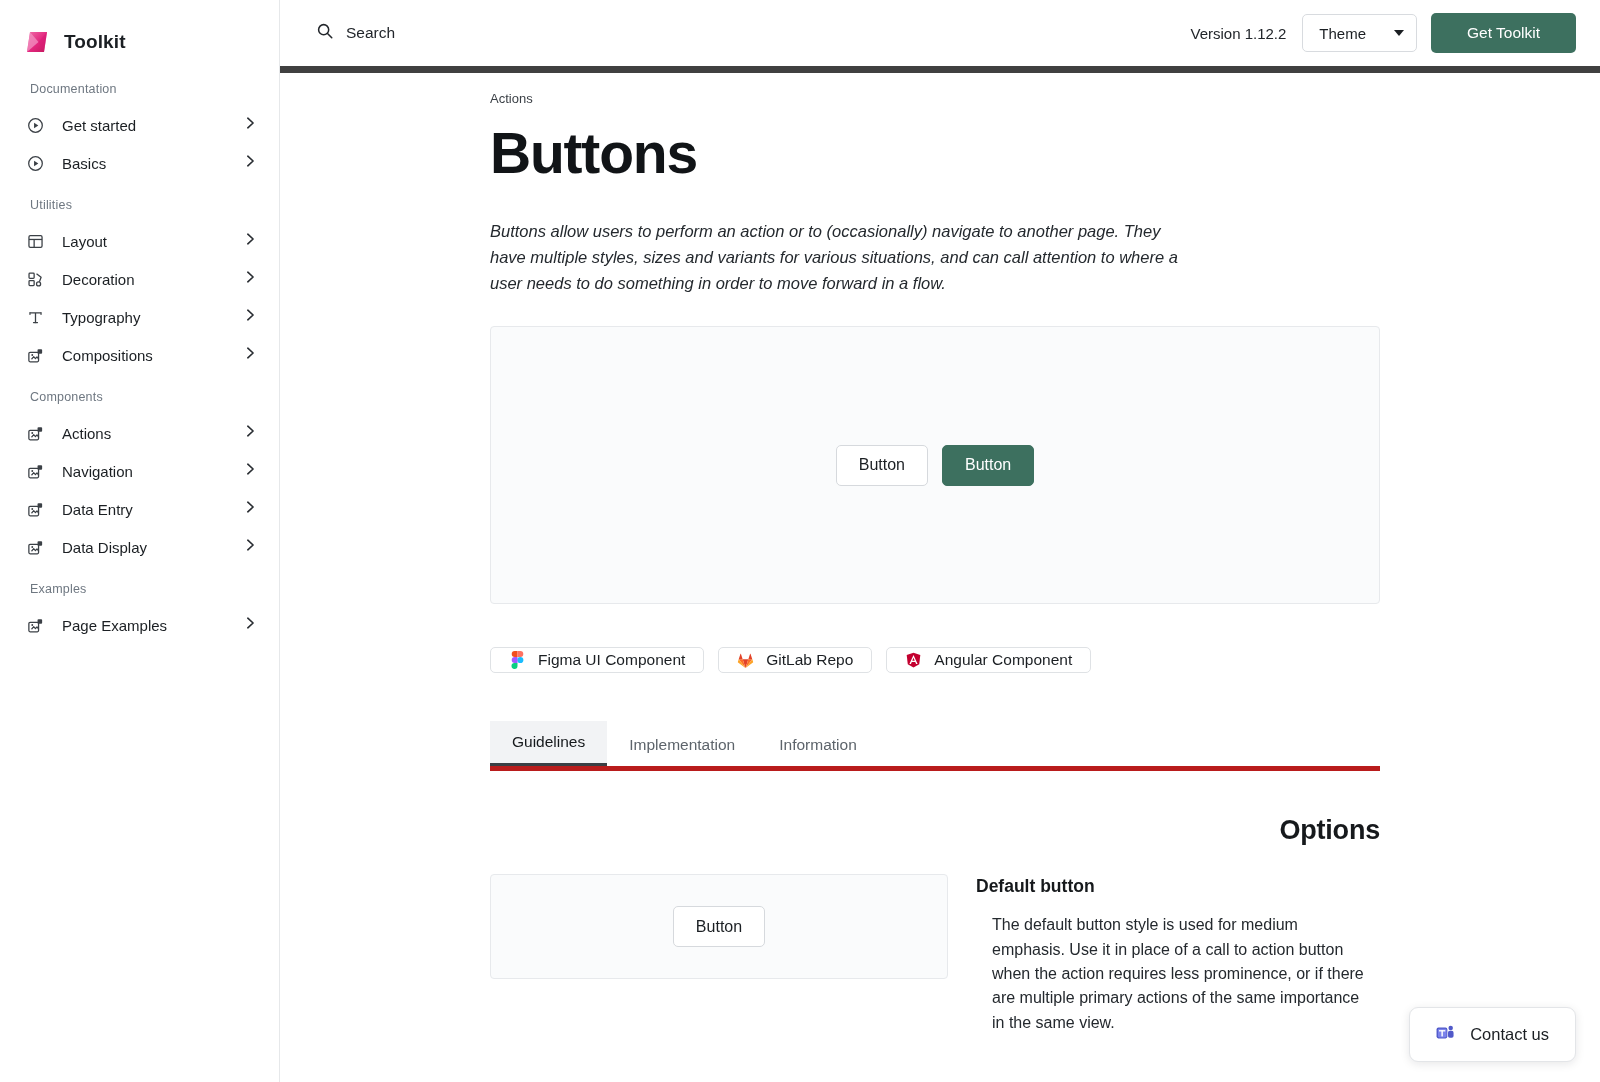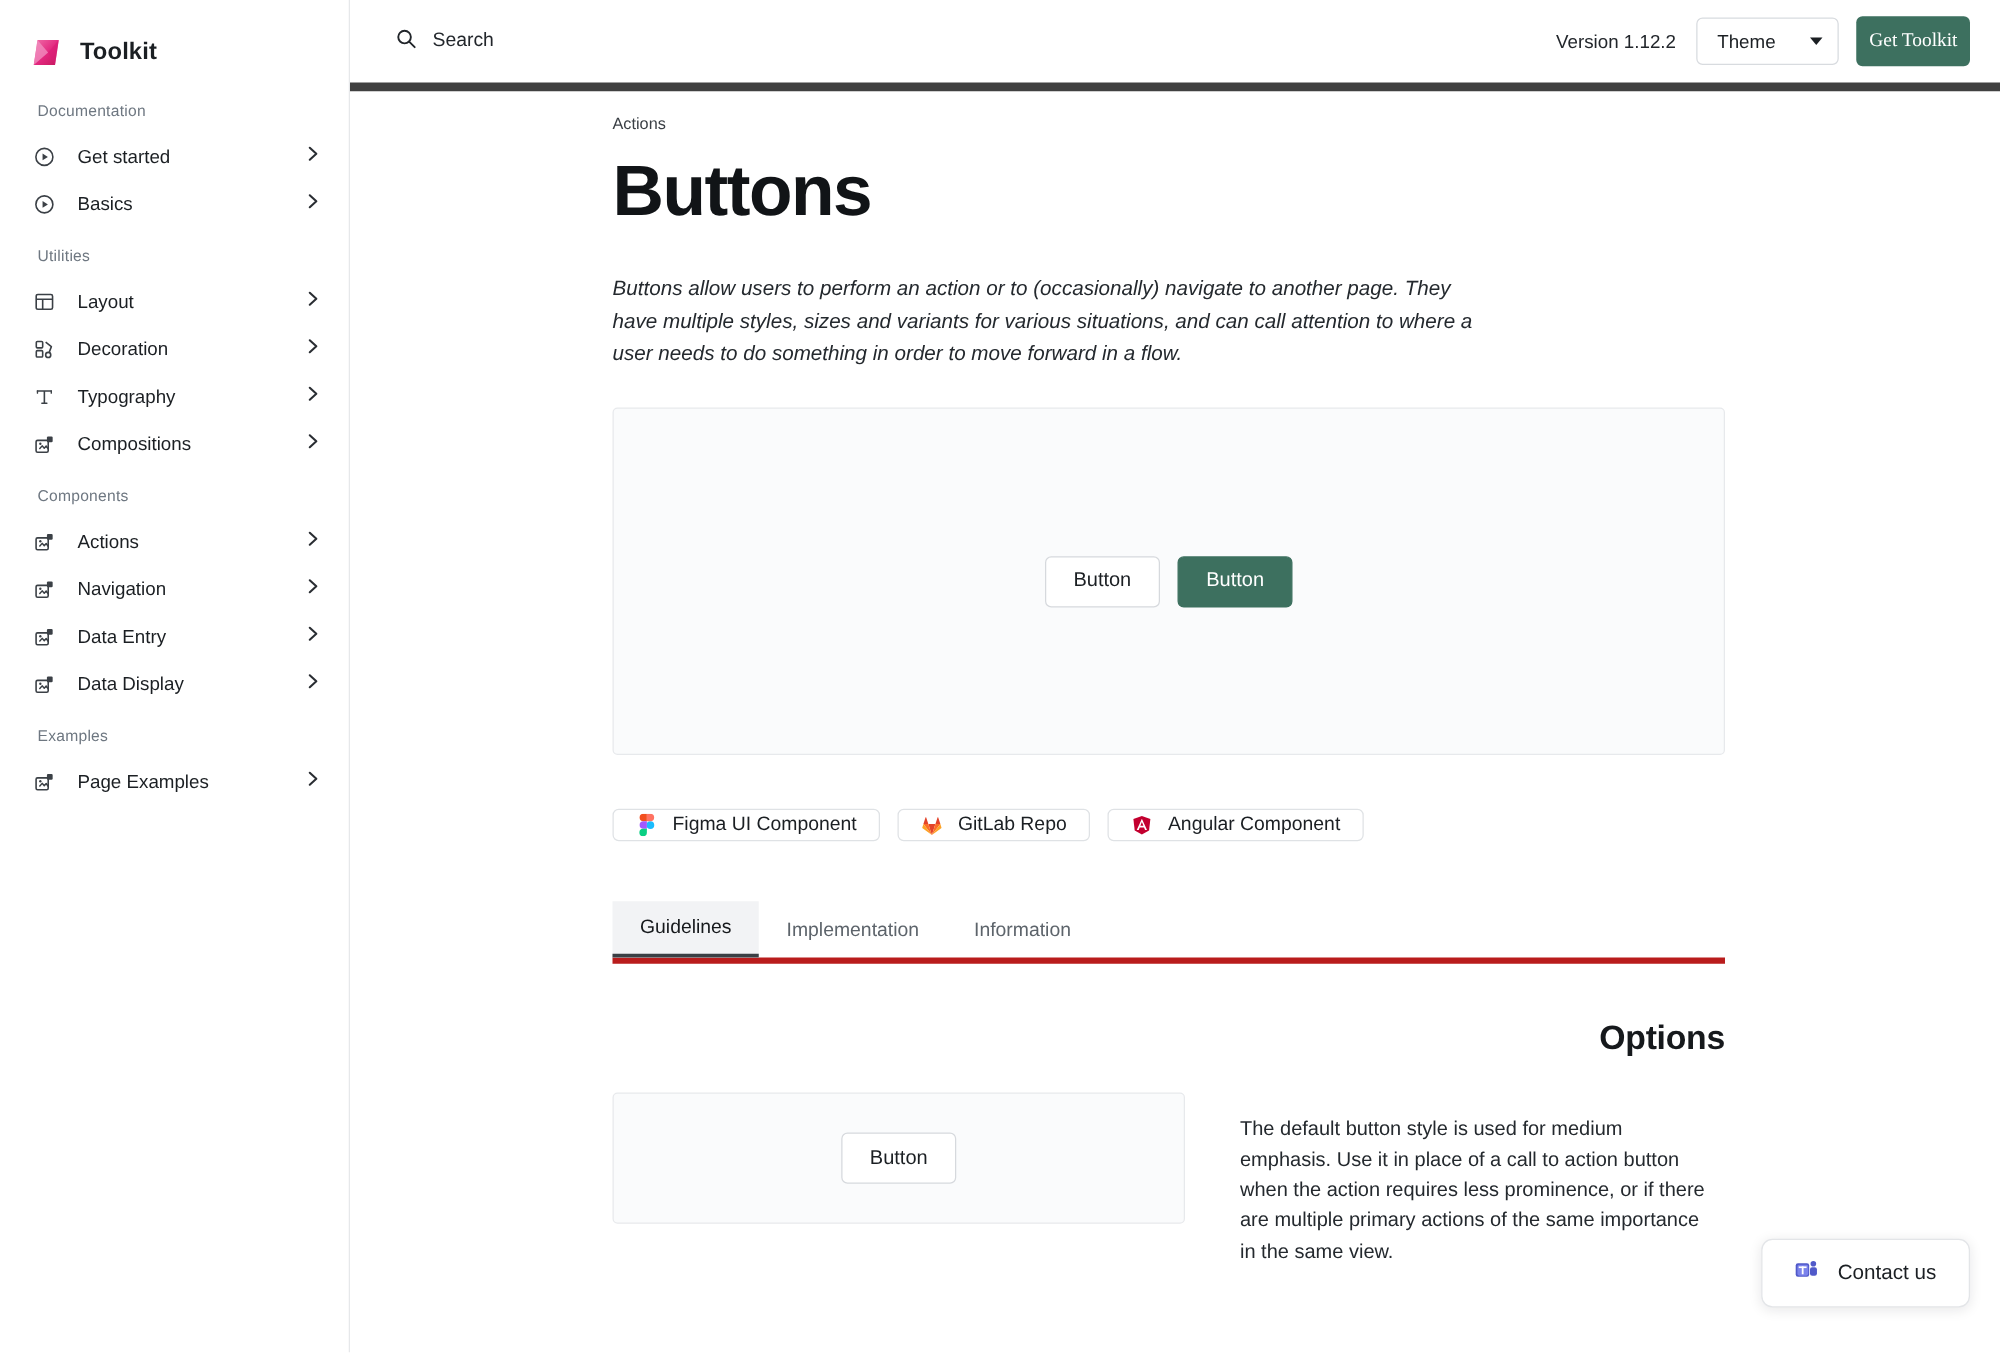--- a/index.html
+++ b/index.html
@@ -72,22 +72,22 @@
     border: 1px solid #d8dbdf; border-radius: 5px;
     background: #fff; height: 38px; padding: 0 12px 0 16px;
     font-size: 15px; color: #1b1f23; cursor: pointer;
   }
   .caret {
     width: 0; height: 0; border-left: 5px solid transparent;
     border-right: 5px solid transparent; border-top: 6px solid #1b1f23;
   }
   .btn-primary {
     background: #3d705f; color: #fff; border: none; border-radius: 5px;
-    height: 40px; padding: 0 10px; font-size: 15.5px; cursor: pointer;
-    font-family: Liberation Serif, serif;
+    height: 40px; padding: 0 36px; font-size: 15.5px; cursor: pointer;
+    font-family: Liberation Sans, sans-serif;
   }
 
   
   .content {
     padding: 0 0 0 0;
     height: calc(1082px - 73px);
     overflow: hidden;
   }
   .content-inner { width: 890px; margin-left: 210px; padding-top: 18px; }
 
@@ -151,21 +151,21 @@
     width: 458px; min-width: 458px; height: 105px;
     border: 1px solid #e7e9ec; border-radius: 4px; background: #fafbfc;
     display: flex; align-items: center; justify-content: center;
   }
   .opt-text { flex: 1; padding-top: 2px; }
   .opt-h { font-size: 17.5px; font-weight: 700; color: #16191c; margin: 0 0 14px 0; }
   .opt-p { font-size: 16px; line-height: 1.53; color: #24292e; margin: 16px; max-width: 400px; }
 
   
   .contact-fab {
-    position: absolute; right: 24px; bottom: 36px;
+    position: absolute; right: 24px; bottom: 20px;
     display: inline-flex; align-items: center; gap: 14px;
     background: #fff; border: 1px solid #e3e5e8; border-radius: 9px;
     height: 55px; padding: 0 26px; font-size: 16.5px; color: #1b1f23;
     box-shadow: 0 2px 10px rgba(16,22,26,.10);
     cursor: pointer; z-index: 20;
   }
 </style>
 </head>
 <body>
 
@@ -423,20 +423,21 @@
           <button class="tab">Information</button>
         </div>
 
         <h2 class="section-title">Options</h2>
 
         <div class="opt-row">
           <div class="opt-demo">
             <button class="d-btn-default">Button</button>
           </div>
           <div class="opt-text">
+            <h3 class="opt-h">Default button</h3>
             <p class="opt-p">The default button style is used for medium emphasis. Use it in place of a call to action button when the action requires less prominence, or if there are multiple primary actions of the same importance in the same view.</p>
           </div>
         </div>
 
       </div>
     </div>
 
     <div class="contact-fab">
       <span>
         <svg width="20" height="18" viewBox="0 0 22 20">

